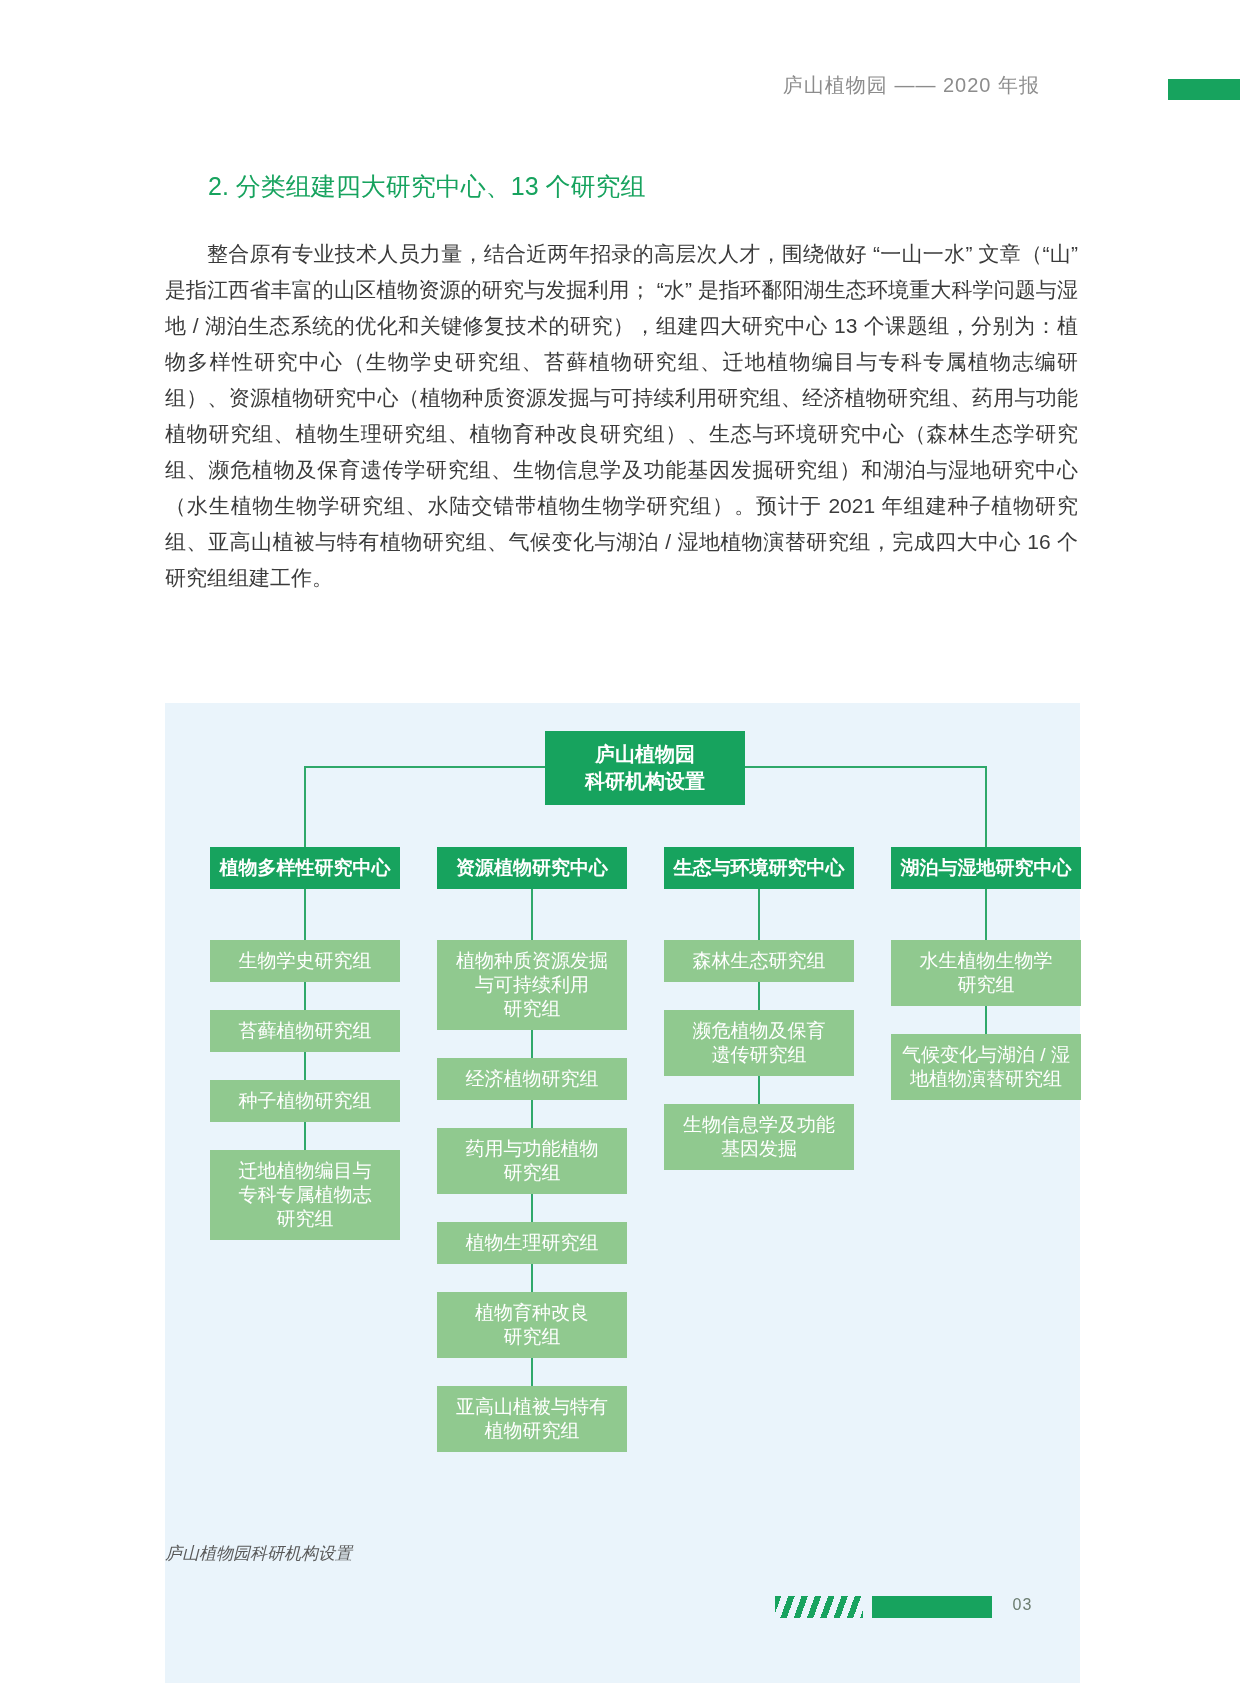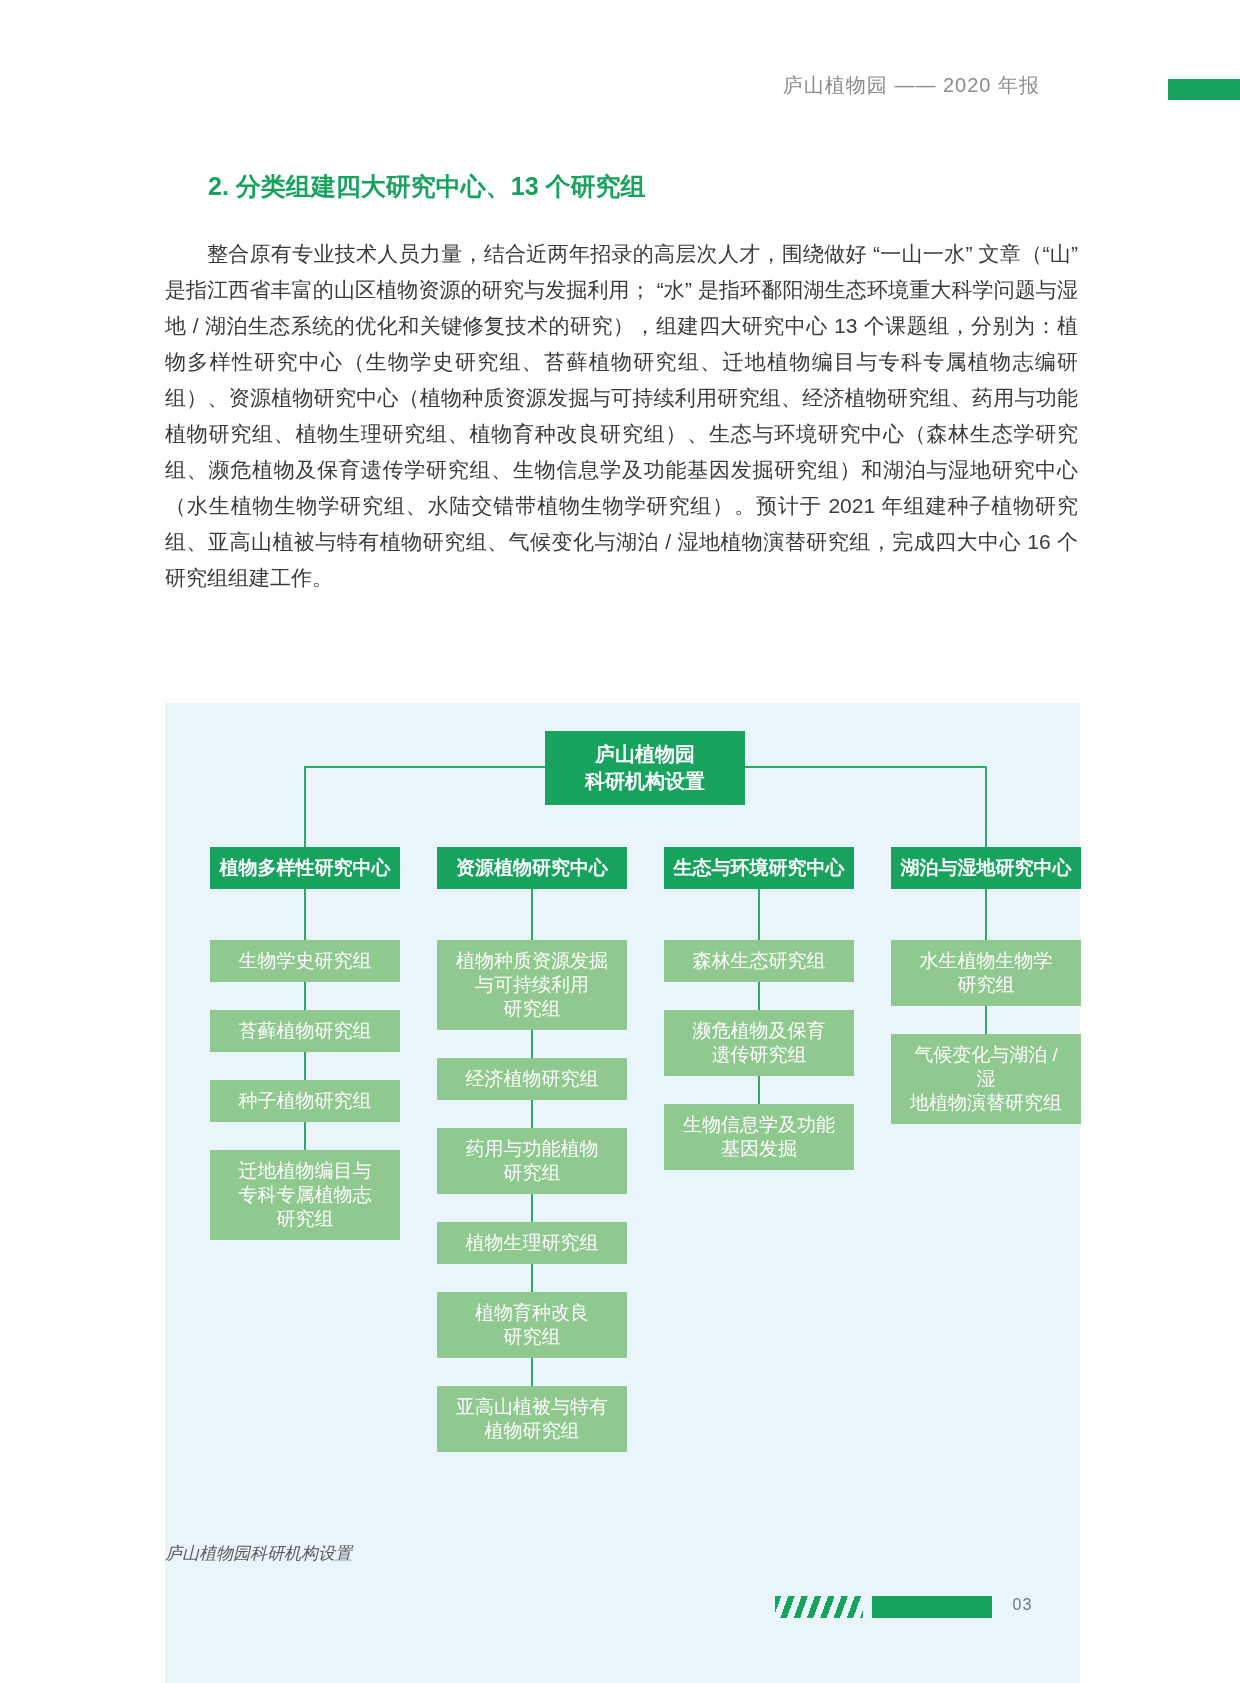--- a/index.html
+++ b/index.html
@@ -13,21 +13,21 @@
     position: absolute; top: 72px; right: 200px;
     font-size: 20px; color: var(--header-gray, #8C8C8C); letter-spacing: 1px;
   }
   .header-accent {
     position: absolute; top: 79px; left: 1168px; width: 72px; height: 21px;
     background: var(--theme-green, #17A35E);
   }
   
   .section-title {
     position: absolute; top: 170px; left: 208px;
-    font-size: 25px; font-weight: 700; color: var(--theme-green, #17A35E);
+    font-size: 25px; font-weight: 400; color: var(--theme-green, #17A35E);
   }
   
   .body-par {
     position: absolute; top: 236px; left: 165px; width: 913px;
     font-size: 21px; line-height: 36px; color: var(--body-text, #3A3A3A);
     text-align: justify; text-indent: 2em;
   }
   
   .panel {
     position: absolute; top: 703px; left: 165px; width: 915px; height: 999px;
@@ -57,21 +57,21 @@
     width: 2px; background: var(--connector-green, #2FA86A); z-index: 0;
   }
   .center-head {
     position: relative; z-index: 1; height: 42px;
     background: var(--theme-green, #17A35E); color: #fff;
     display: flex; align-items: center; justify-content: center;
     font-size: 19px; font-weight: 700; text-align: center;
   }
   .group-box {
     position: relative; z-index: 1; margin-top: 28px; min-height: 42px;
-    padding: 9px 14px; background: var(--light-green, #90C98F); color: #fff;
+    padding: 9px 2px; background: var(--light-green, #90C98F); color: #fff;
     display: flex; align-items: center; justify-content: center;
     font-size: 19px; line-height: 24px; text-align: center; white-space: pre-line;
   }
   .group-box:nth-of-type(2) { margin-top: 51px; }
   
   .caption {
     position: absolute; top: 1542px; left: 165px;
     font-size: 17px; font-style: italic; color: #595959;
   }
   

